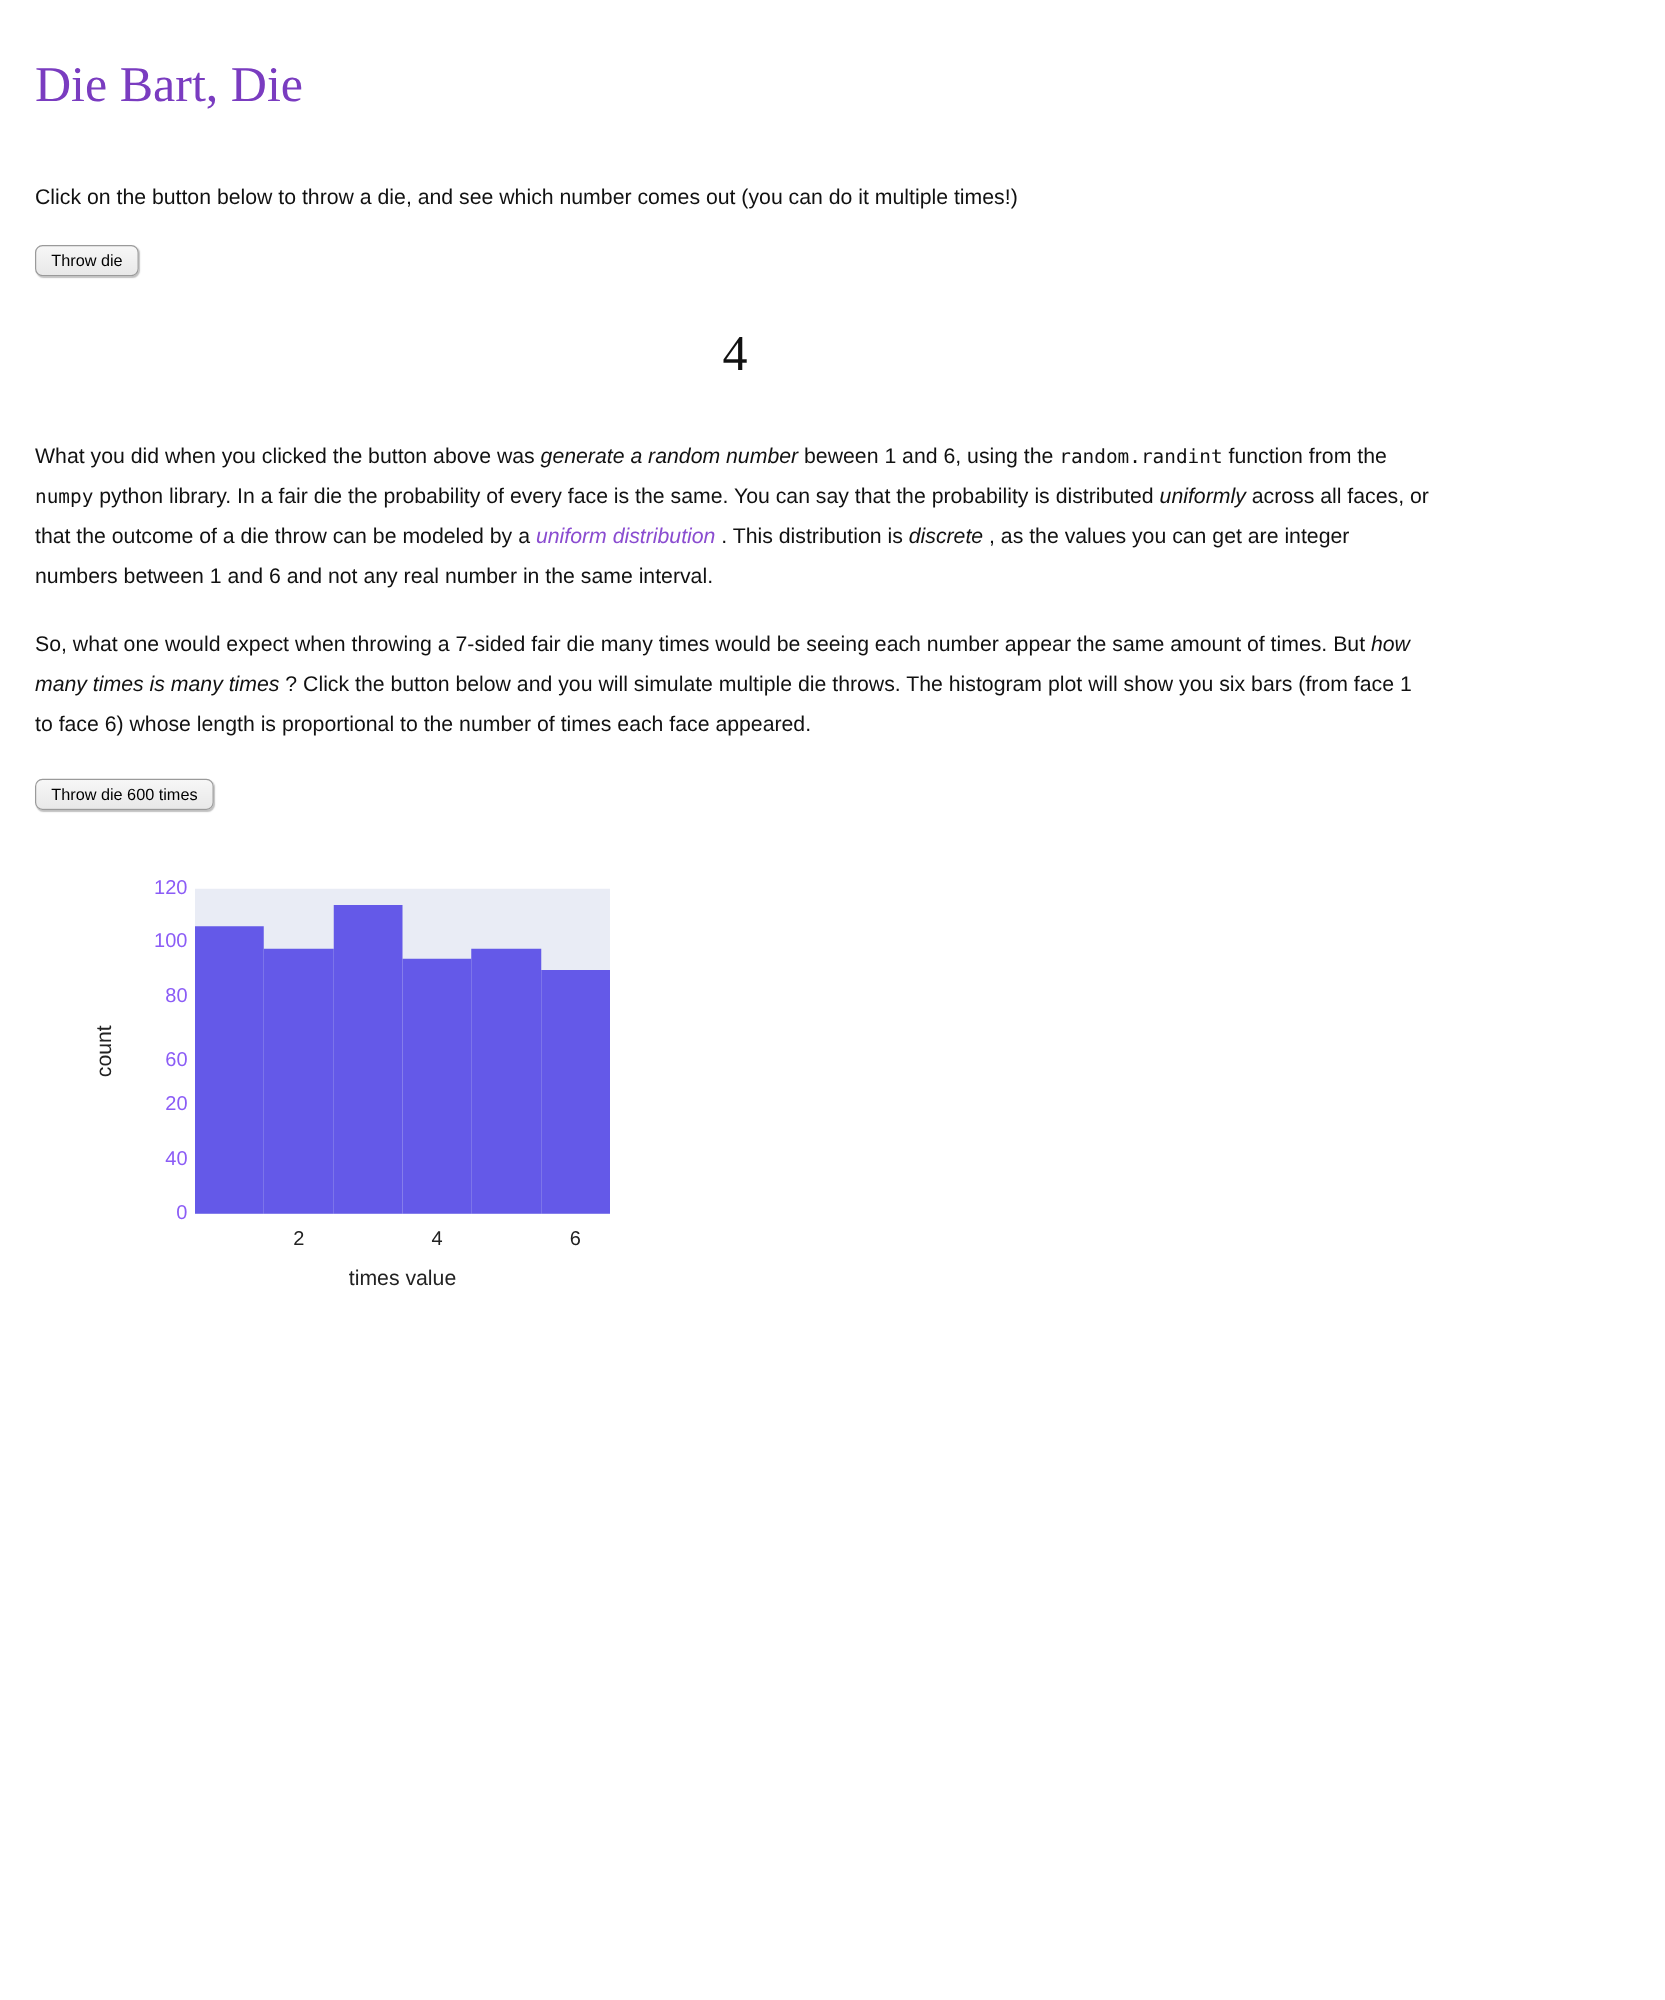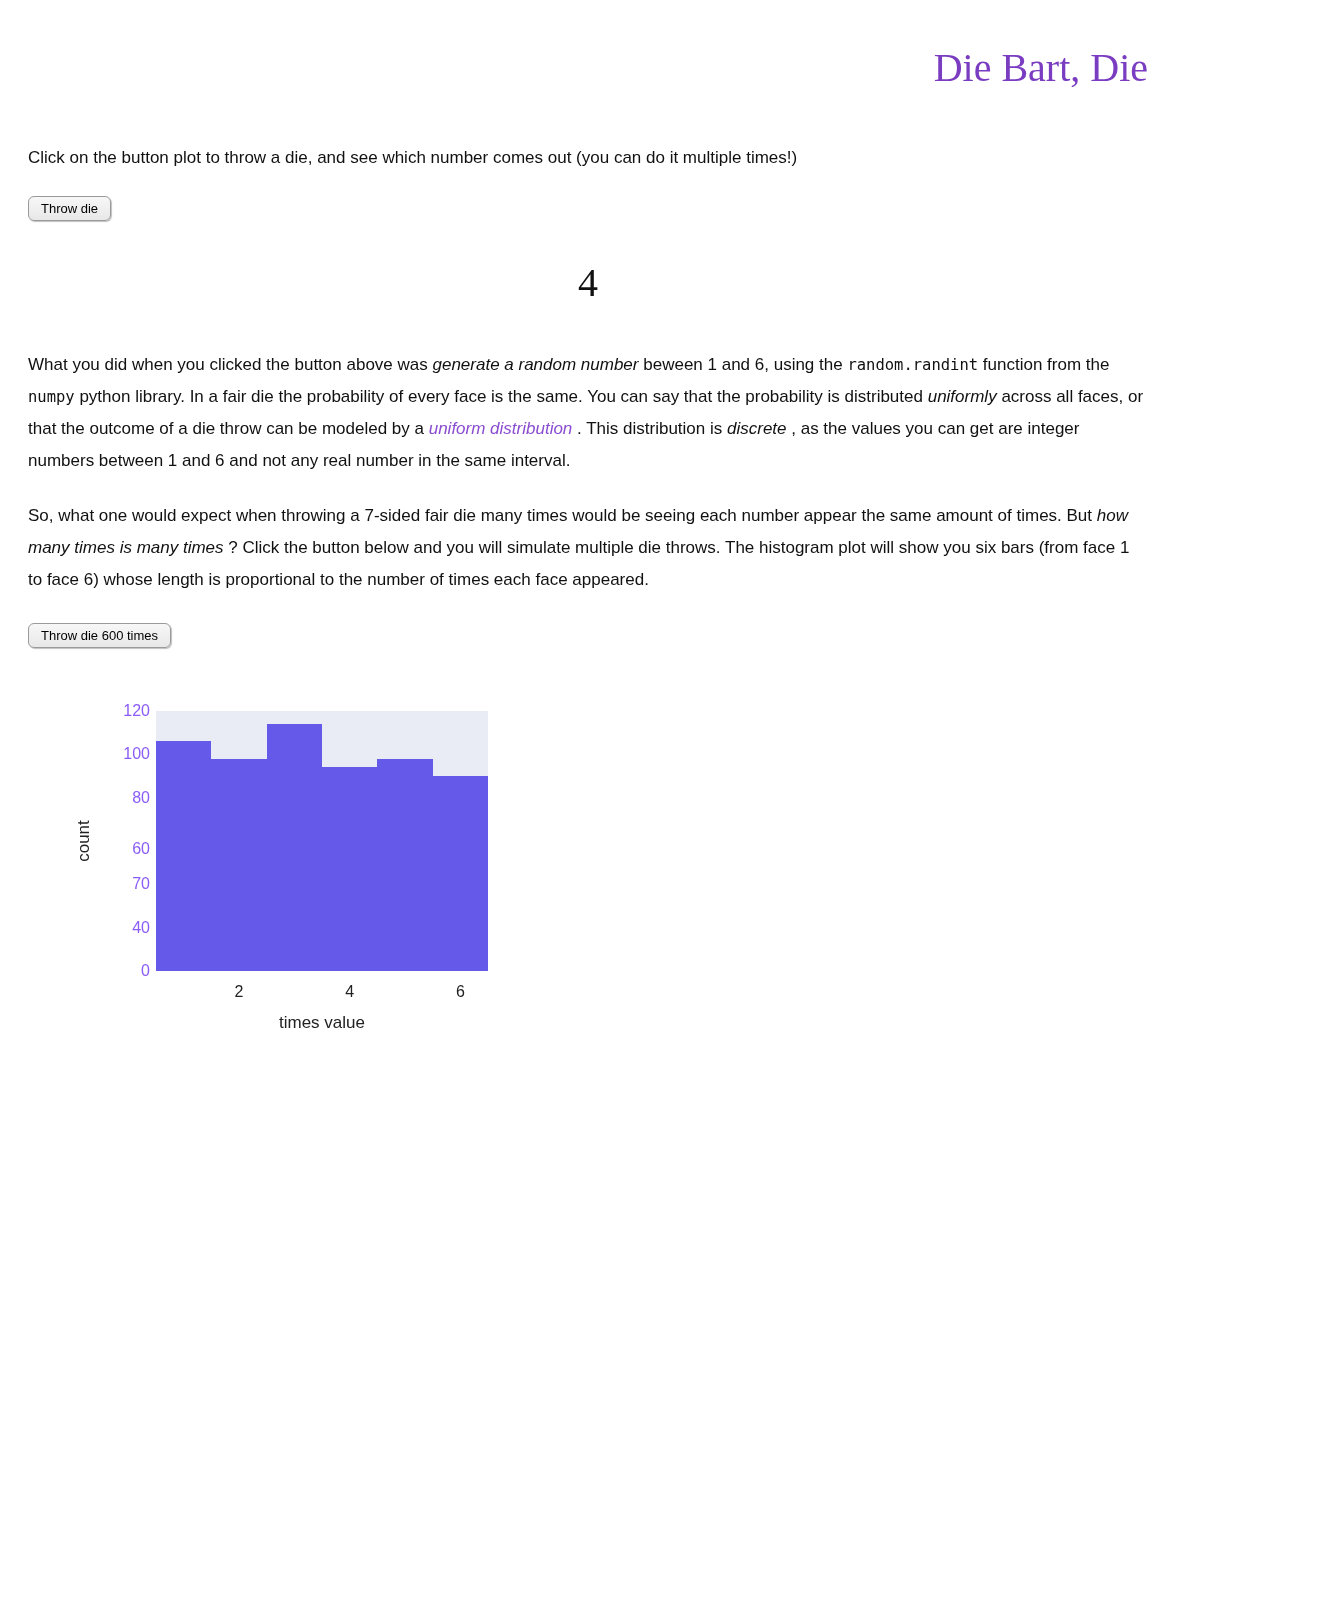--- a/index.html
+++ b/index.html
@@ -11,21 +11,21 @@
     line-height: 1.9;
   }
   .page {
     padding: 20px 28px;
     max-width: 1120px;
   }
   h1.title {
     font-family: Georgia, "Times New Roman", serif;
     font-weight: 400;
     color: #7a3cc0;
-    text-align: right;
+    text-align: left;
     font-size: 40px;
     margin: 10px 0 36px 0;
   }
   .intro { margin-bottom: 18px; }
   .btn {
     font-size: 13px;
     padding: 4px 12px;
     background: linear-gradient(#f7f7f7, #e8e8e8);
     border: 1px solid #9a9a9a;
     border-radius: 6px;
@@ -132,21 +132,21 @@
     font-size: 17px;
     color: #222;
   }
 </style>
 </head>
 <body>
 
 <div class="page">
   <h1 class="title">Die Bart, Die</h1>
 
-  <div class="intro">Click on the button plot to throw a die, and see which number comes out (you can do it multiple times!)</div>
+  <div class="intro">Click on the button below to throw a die, and see which number comes out (you can do it multiple times!)</div>
 
   <button class="btn">Throw die</button>
 
   <div class="big-result">4</div>
 
   <p class="body">
     <span>What you did when you clicked the button above was </span>
     <em class="it">generate a random number</em>
     <span> beween 1 and 6, using the </span>
     <code class="mono">random.randint</code>
@@ -177,21 +177,21 @@
         <div class="bar" style="height: 212.333px;"></div>
         <div class="bar" style="height: 247px;"></div>
         <div class="bar" style="height: 203.667px;"></div>
         <div class="bar" style="height: 212.333px;"></div>
         <div class="bar" style="height: 195px;"></div>
       </div>
     <div class="y-axis" id="y-axis">
       <div class="y-label">count</div>
     <div class="y-tick" style="top: 260px;">0</div>
         <div class="y-tick" style="top: 216.667px;">40</div>
-        <div class="y-tick" style="top: 173.333px;">70</div>
+        <div class="y-tick" style="top: 173.333px;">20</div>
         <div class="y-tick" style="top: 138px;">60</div>
         <div class="y-tick" style="top: 86.6667px;">80</div>
         <div class="y-tick" style="top: 43.3333px;">100</div>
         <div class="y-tick" style="top: 0px;">120</div>
       </div>
     <div class="x-axis" id="x-axis">
         <div class="x-tick" style="left: 83px;">2</div>
         <div class="x-tick" style="left: 193.667px;">4</div>
         <div class="x-tick" style="left: 304.333px;">6</div>
       </div>

